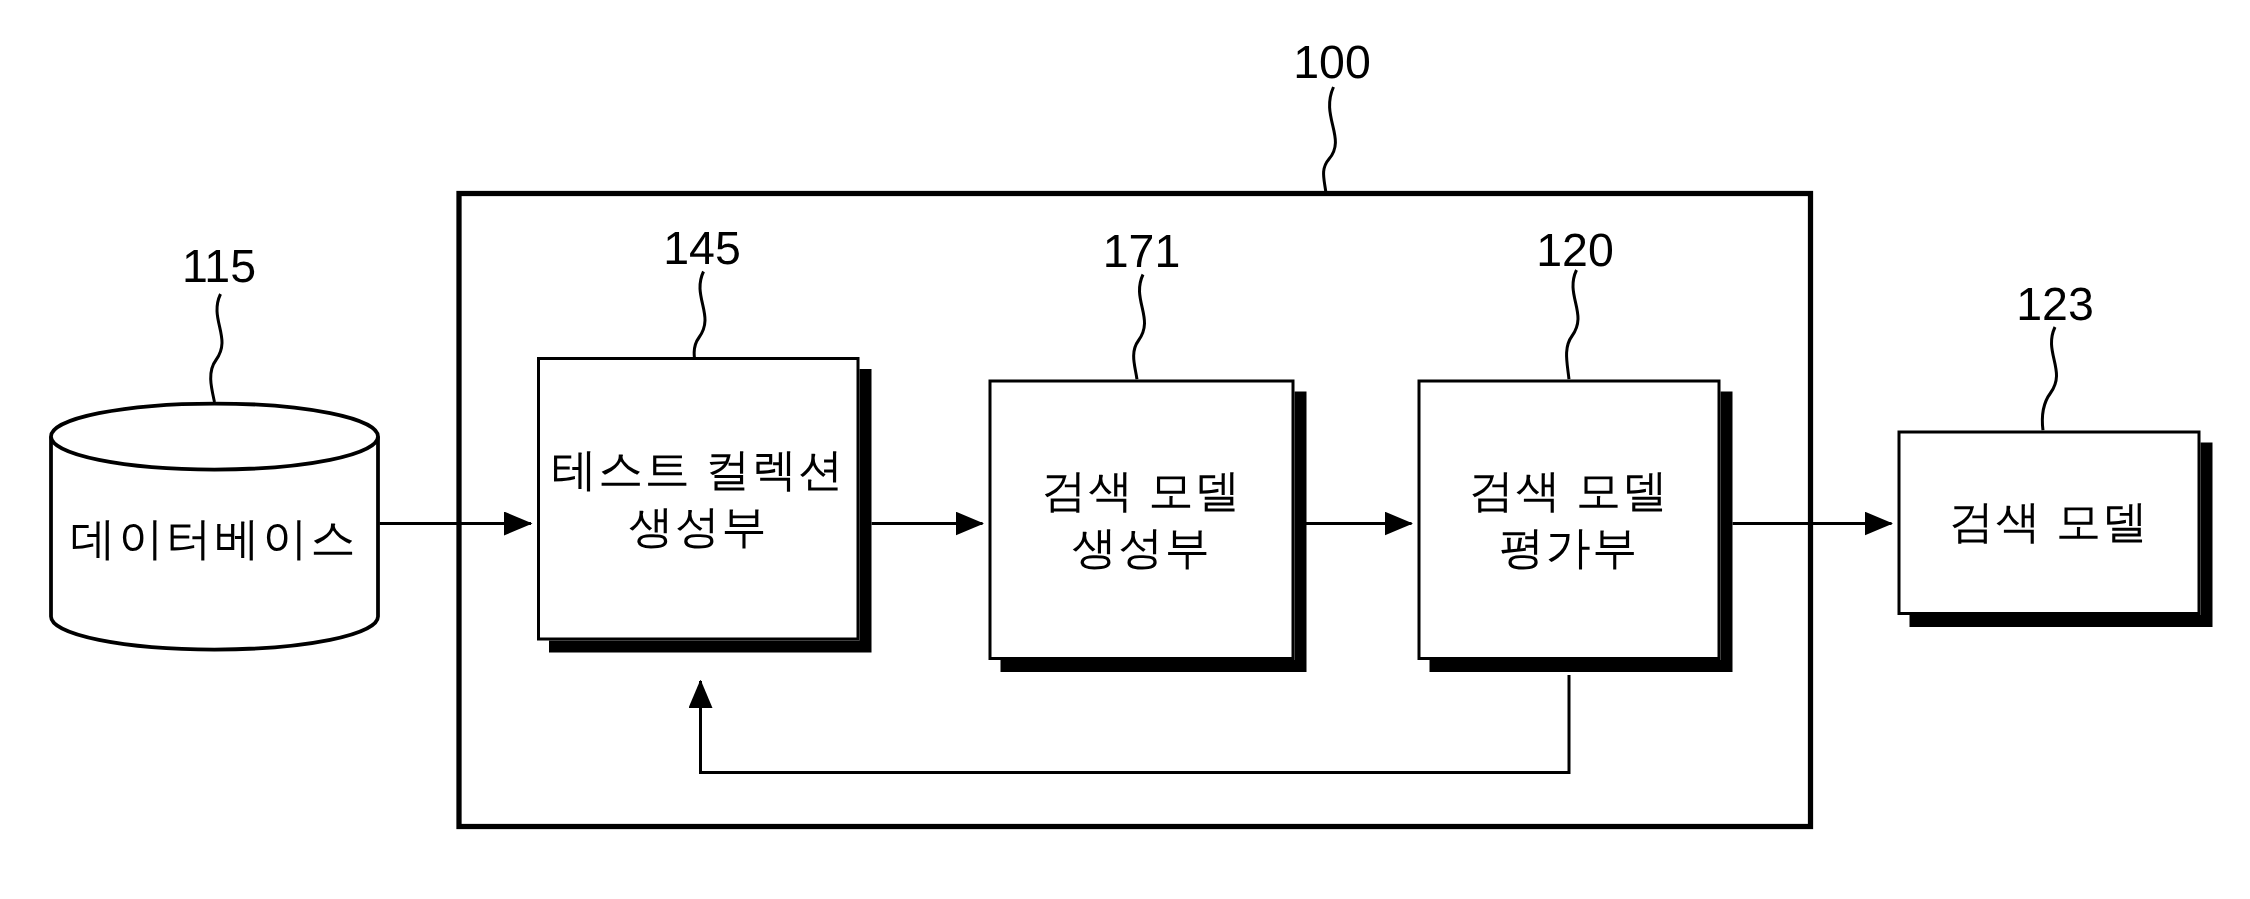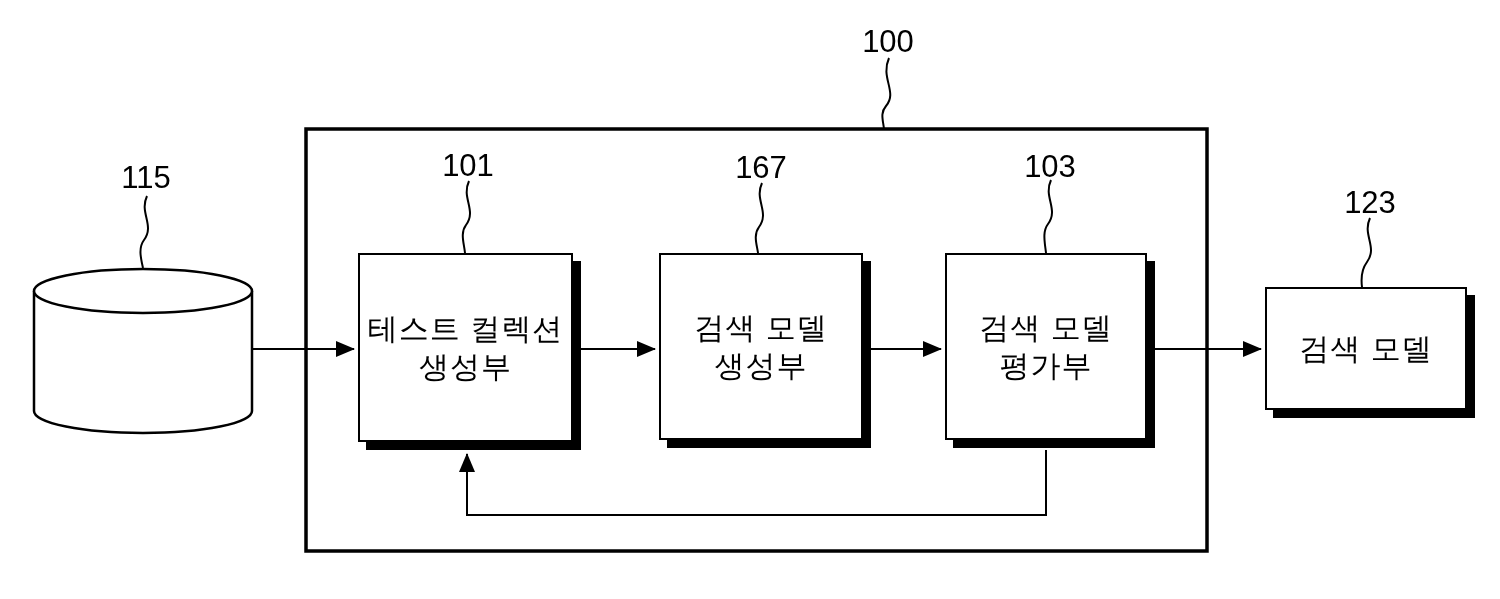--- a/index.html
+++ b/index.html
@@ -52,28 +52,29 @@
 
     <line x1="253" y1="349" x2="354" y2="349" stroke="#000" stroke-width="2" marker-end="url(#arr)"></line>
     <line x1="581" y1="349" x2="655" y2="349" stroke="#000" stroke-width="2" marker-end="url(#arr)"></line>
     <line x1="870" y1="349" x2="941" y2="349" stroke="#000" stroke-width="2" marker-end="url(#arr)"></line>
     <line x1="1155" y1="349" x2="1261" y2="349" stroke="#000" stroke-width="2" marker-end="url(#arr)"></line>
 
     <path d="M 1046 450 L 1046 515 L 467 515 L 467 454" fill="none" stroke="#000" stroke-width="2" marker-end="url(#arr)"></path>
   </svg>
 
   <div class="ref-label" style="left:888px;top:26px;">100</div>
-  <div class="ref-label" style="left:468px;top:150px;">101</div>
-  <div class="ref-label" style="left:761px;top:152px;">167</div>
-  <div class="ref-label" style="left:1050px;top:151px;">103</div>
+  <div class="ref-label" style="left:468px;top:150px;">145</div>
+  <div class="ref-label" style="left:761px;top:152px;">171</div>
+  <div class="ref-label" style="left:1050px;top:151px;">120</div>
   <div class="ref-label" style="left:146px;top:162px;">115</div>
   <div class="ref-label" style="left:1370px;top:187px;">123</div>
 
+  <div class="db-label" style="left:143px;top:360px;">데이터베이스</div>
 
-  <div class="node-box" style="left:358px;top:253px;width:211px;height:185px;">
+  <div class="node-box" style="left:358px;top:238px;width:211px;height:185px;">
     <div>테스트 컬렉션</div>
     <div>생성부</div>
   </div>
 
   <div class="node-box" style="left:659px;top:253px;width:200px;height:183px;">
     <div>검색 모델</div>
     <div>생성부</div>
   </div>
 
   <div class="node-box" style="left:945px;top:253px;width:198px;height:183px;">

